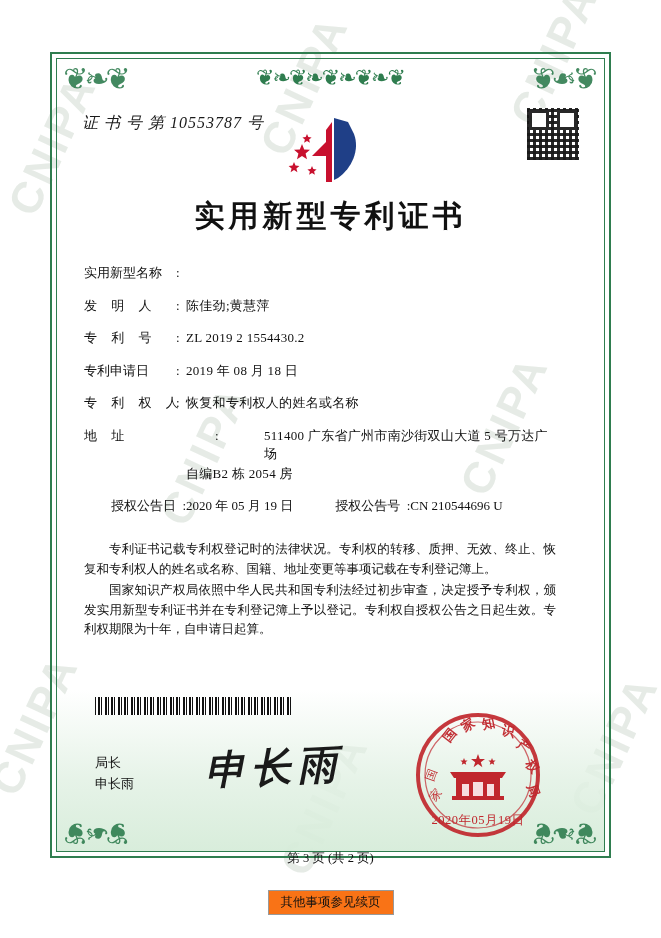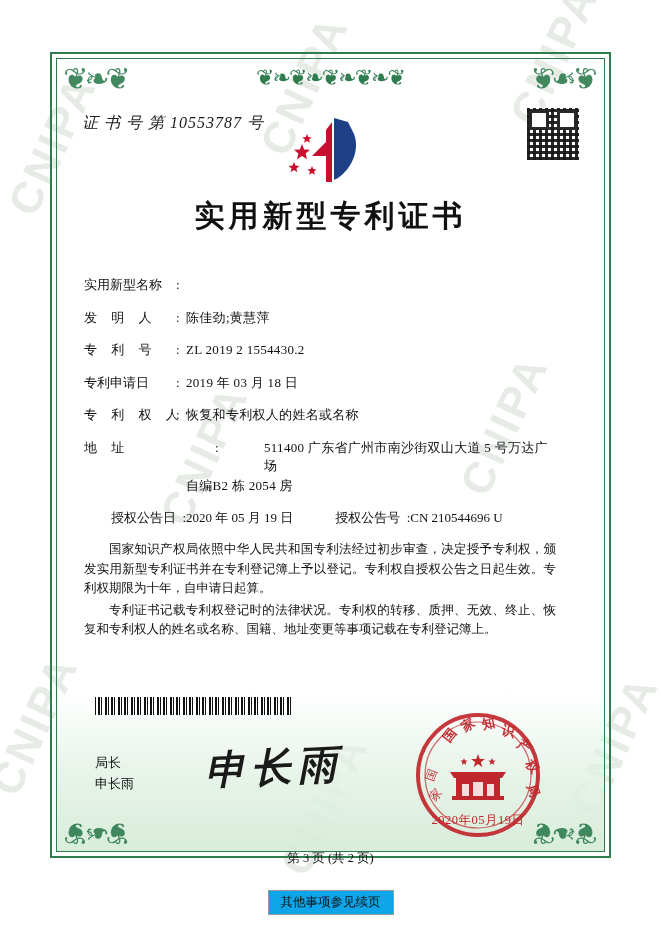--- a/index.html
+++ b/index.html
@@ -140,21 +140,21 @@
     font-size: 30px;
     font-weight: bold;
     letter-spacing: 4px;
     color: #111;
     font-family: "Liberation Serif", "DejaVu Serif", serif;
   }
 
   
   .fields {
     position: absolute;
-    left: 84px; top: 276px;
+    left: 84px; top: 264px;
     width: 470px;
     font-size: 13px;
     color: #111;
   }
   .field-row {
     display: flex;
     align-items: baseline;
     margin-bottom: 14.5px;
   }
   .f-label {
@@ -246,21 +246,21 @@
     left: 0; top: 890px;
     width: 661px;
     text-align: center;
   }
   .footnote span {
     display: inline-block;
     border: 1px solid #999;
     padding: 3px 12px;
     font-size: 12.5px;
     color: #111;
-    background: #0ea5e9;
+    background: #f97316;
     text-align: right;
   }
 </style>
 </head>
 <body>
 
 <div class="wm wm1">CNIPA</div>
 <div class="wm wm2">CNIPA</div>
 <div class="wm wm3">CNIPA</div>
 <div class="wm wm4">CNIPA</div>
@@ -317,21 +317,21 @@
 
     <div class="field-row">
       <div class="f-label spaced">专  利  号</div>
       <div class="f-colon">:</div>
       <div class="f-value">ZL 2019 2 1554430.2</div>
     </div>
 
     <div class="field-row">
       <div class="f-label">专利申请日</div>
       <div class="f-colon">:</div>
-      <div class="f-value">2019 年 03 月 18 日</div>
+      <div class="f-value">2019 年 08 月 18 日</div>
     </div>
 
     <div class="field-row">
       <div class="f-label spaced">专 利 权 人</div>
       <div class="f-colon">:</div>
       <div class="f-value">恢复和专利权人的姓名或名称</div>
     </div>
 
     <div>
       <div class="field-row" style="margin-bottom:0;gap:39px;">
@@ -347,22 +347,22 @@
       <div class="f-colon">:</div>
       <div>2020 年 05 月 19 日</div>
       <div class="right">授权公告号</div>
       <div class="f-colon">:</div>
       <div>CN 210544696 U</div>
     </div>
 
   </div>
 
   <div class="paras">
+    <p>专利证书记载专利权登记时的法律状况。专利权的转移、质押、无效、终止、恢复和专利权人的姓名或名称、国籍、地址变更等事项记载在专利登记簿上。</p>
     <p>国家知识产权局依照中华人民共和国专利法经过初步审查，决定授予专利权，颁发实用新型专利证书并在专利登记簿上予以登记。专利权自授权公告之日起生效。专利权期限为十年，自申请日起算。</p>
-    <p>专利证书记载专利权登记时的法律状况。专利权的转移、质押、无效、终止、恢复和专利权人的姓名或名称、国籍、地址变更等事项记载在专利登记簿上。</p>
   </div>
 
   <div class="barcode"></div>
 
   <div class="sig-label">
     <div>局长</div>
     <div>申长雨</div>
   </div>
   <div class="sig-script">申长雨</div>
 

